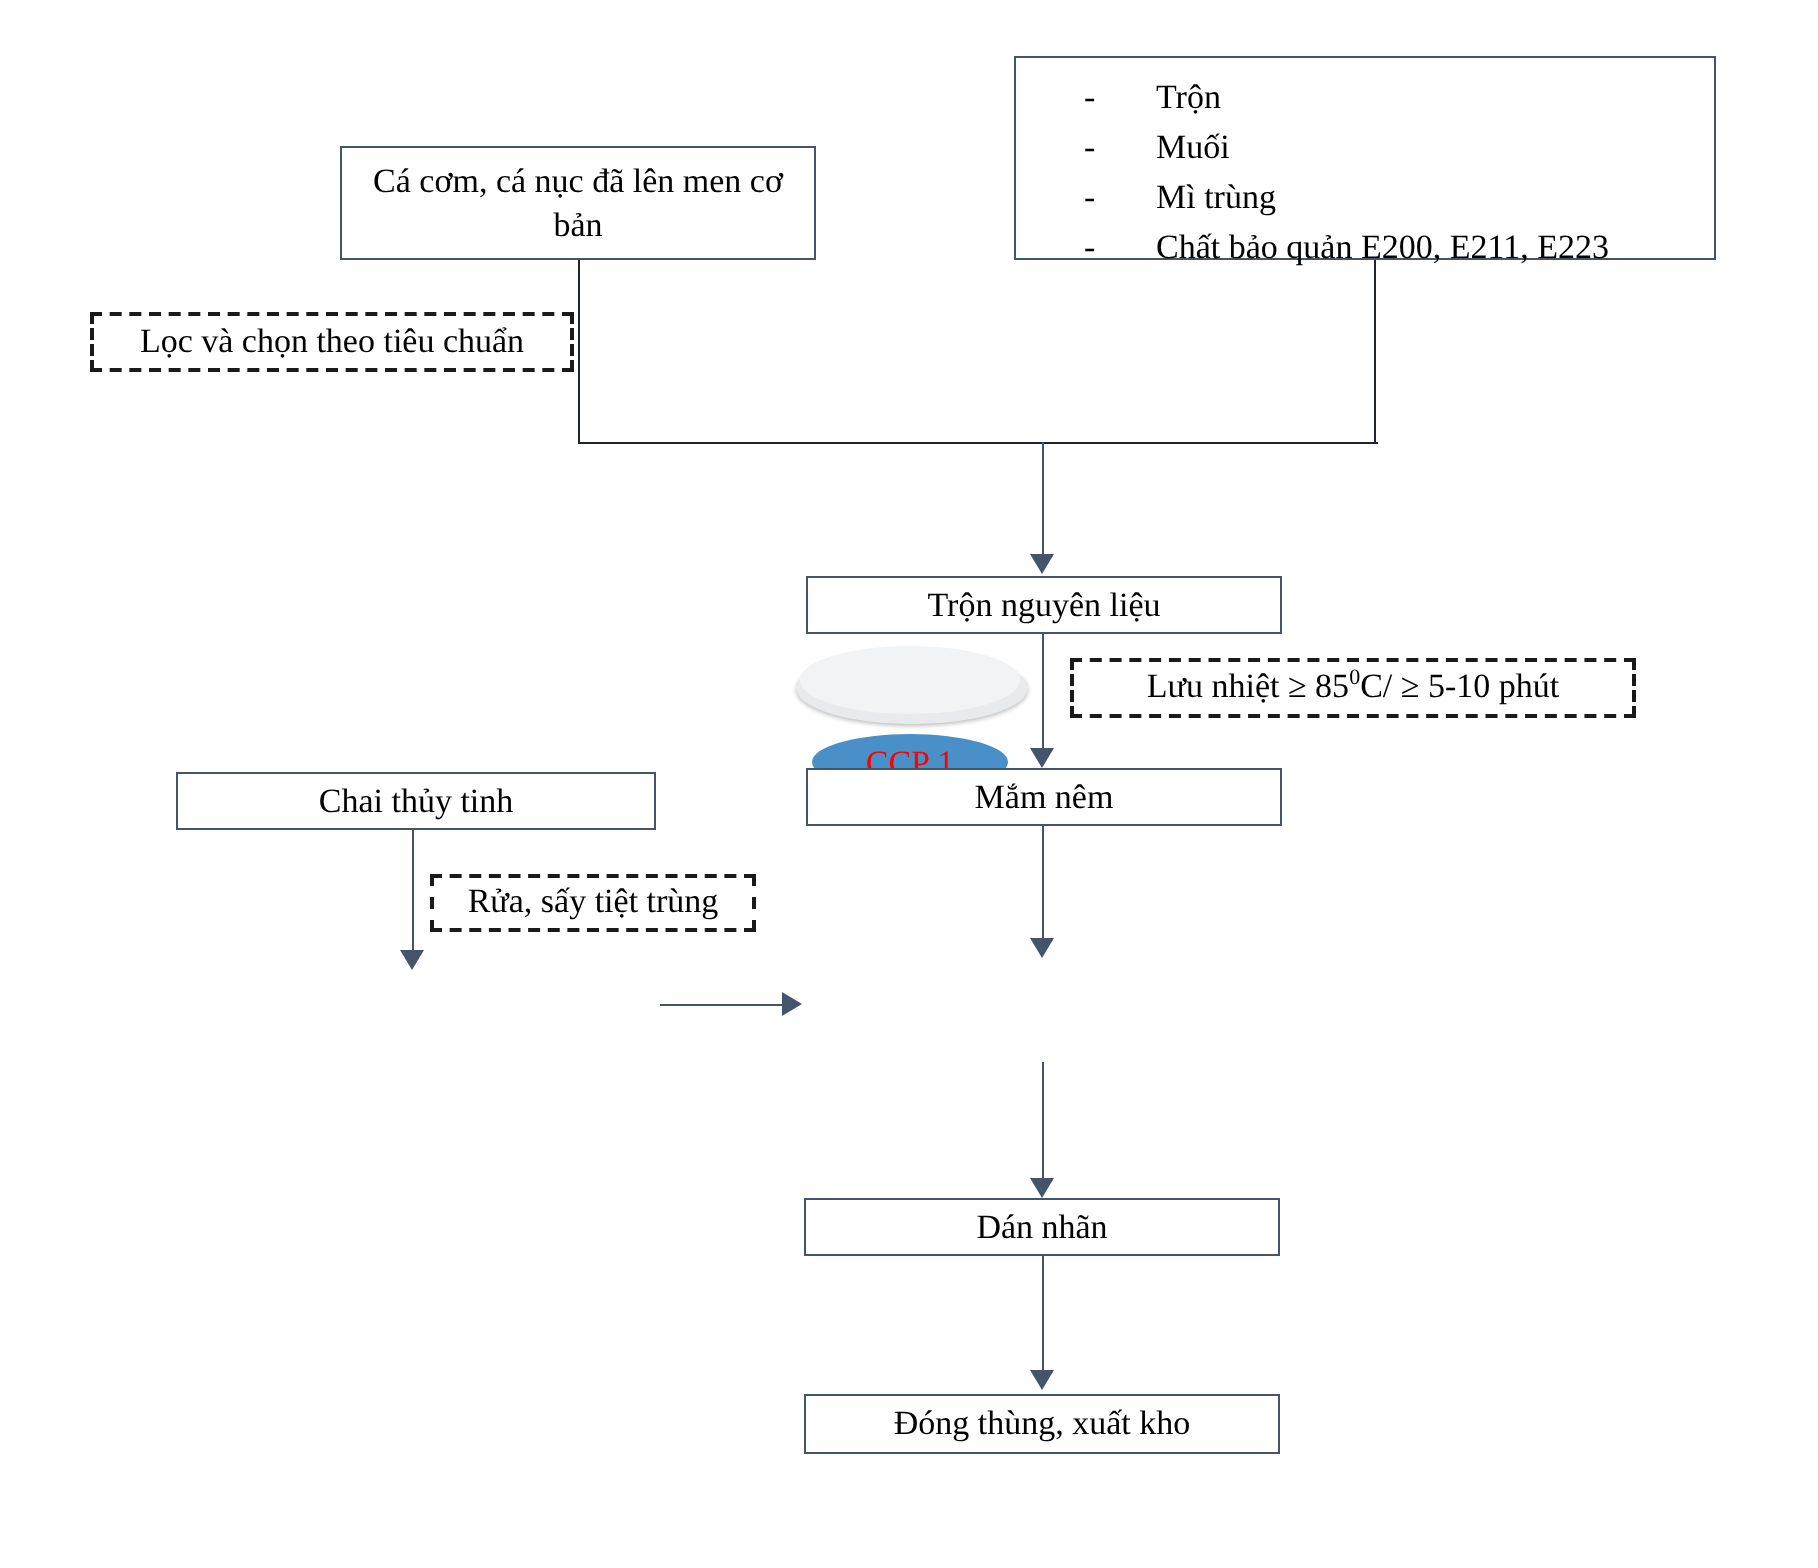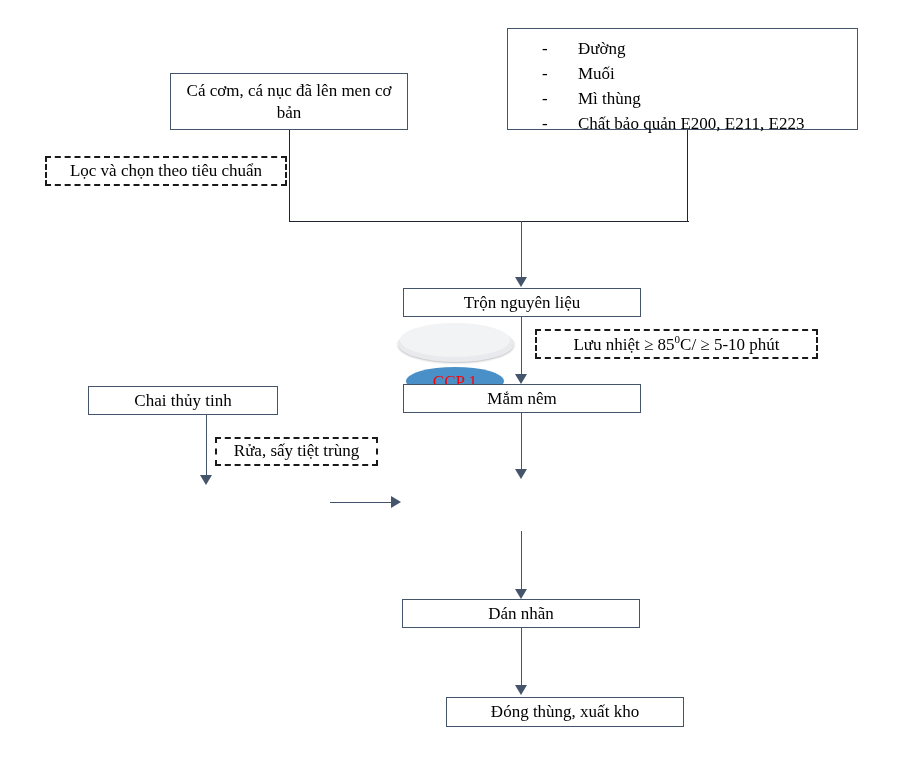--- a/index.html
+++ b/index.html
@@ -161,23 +161,23 @@
 <body>
 
 <div id="canvas">
 
   <div class="box" style="left:170px; top:73px; width:238px; height:57px;">
     <span>Cá cơm, cá nục đã lên men cơ bản</span>
   </div>
 
   <div class="list-box" style="left:507px; top:28px; width:351px; height:102px;">
     <ul>
-      <li><span class="dash">-</span><span>Đường</span></li>
+      <li><span class="dash">-</span><span>Trộn</span></li>
       <li><span class="dash">-</span><span>Muối</span></li>
-      <li><span class="dash">-</span><span>Mì thùng</span></li>
+      <li><span class="dash">-</span><span>Mì trùng</span></li>
       <li><span class="dash">-</span><span>Chất bảo quản E200, E211, E223</span></li>
     </ul>
   </div>
 
   <div class="dashed" style="left:45px; top:156px; width:242px; height:30px;">
     <span>Lọc và chọn theo tiêu chuẩn</span>
   </div>
 
   <div class="vline-dark" style="left:289px; top:130px; height:92px;"></div>
   <div class="vline-dark" style="left:687px; top:130px; height:92px;"></div>
@@ -201,21 +201,21 @@
     <span><span>Lưu nhiệt ≥ 85</span><sup class="deg">0</sup><span>C/ ≥ 5-10 phút</span></span>
   </div>
 
   <div class="vline" style="left:521px; top:317px; height:57px;"></div>
   <div class="arrow-down" style="left:515px; top:374px;"></div>
 
   <div class="box" style="left:403px; top:384px; width:238px; height:29px;">
     <span>Mắm nêm</span>
   </div>
 
-  <div class="box" style="left:88px; top:386px; width:190px; height:29px;">
+  <div class="box" style="left:88px; top:386px; width:240px; height:29px;">
     <span>Chai thủy tinh</span>
   </div>
 
   <div class="dashed" style="left:215px; top:437px; width:163px; height:29px;">
     <span>Rửa, sấy tiệt trùng</span>
   </div>
 
   <div class="vline" style="left:206px; top:415px; height:60px;"></div>
   <div class="arrow-down" style="left:200px; top:475px;"></div>
 
@@ -230,17 +230,17 @@
   <div class="vline" style="left:521px; top:531px; height:58px;"></div>
   <div class="arrow-down" style="left:515px; top:589px;"></div>
 
   <div class="box" style="left:402px; top:599px; width:238px; height:29px;">
     <span>Dán nhãn</span>
   </div>
 
   <div class="vline" style="left:521px; top:628px; height:57px;"></div>
   <div class="arrow-down" style="left:515px; top:685px;"></div>
 
-  <div class="box" style="left:402px; top:697px; width:238px; height:30px;margin-left:44px;">
+  <div class="box" style="left:402px; top:697px; width:238px; height:30px;">
     <span>Đóng thùng, xuất kho</span>
   </div>
 
 </div>
 
 </body></html>

